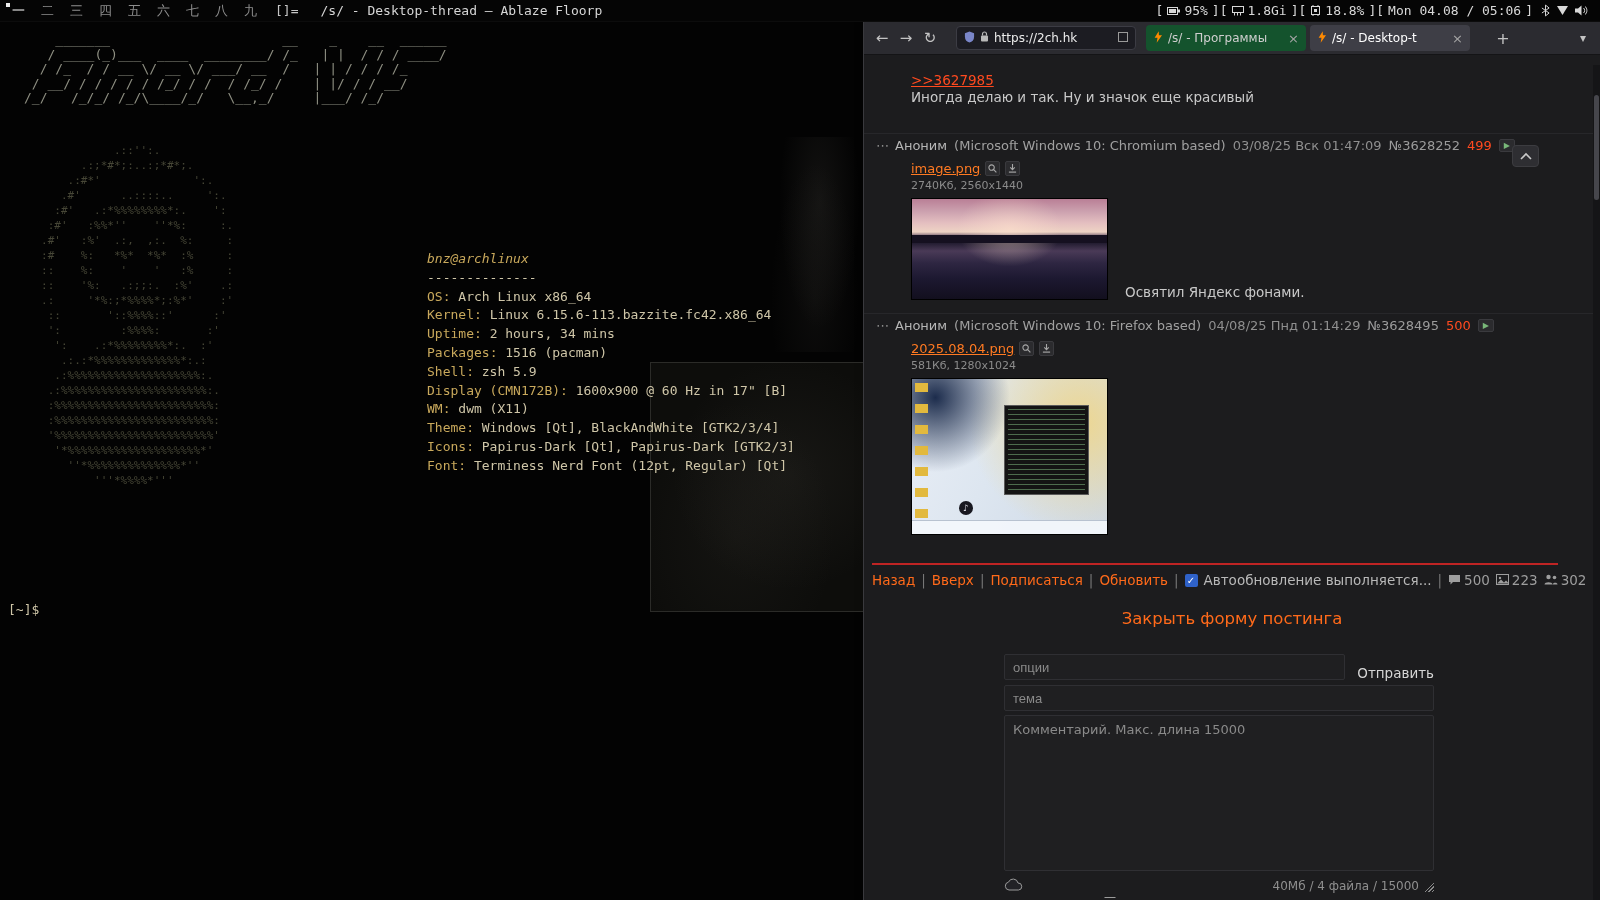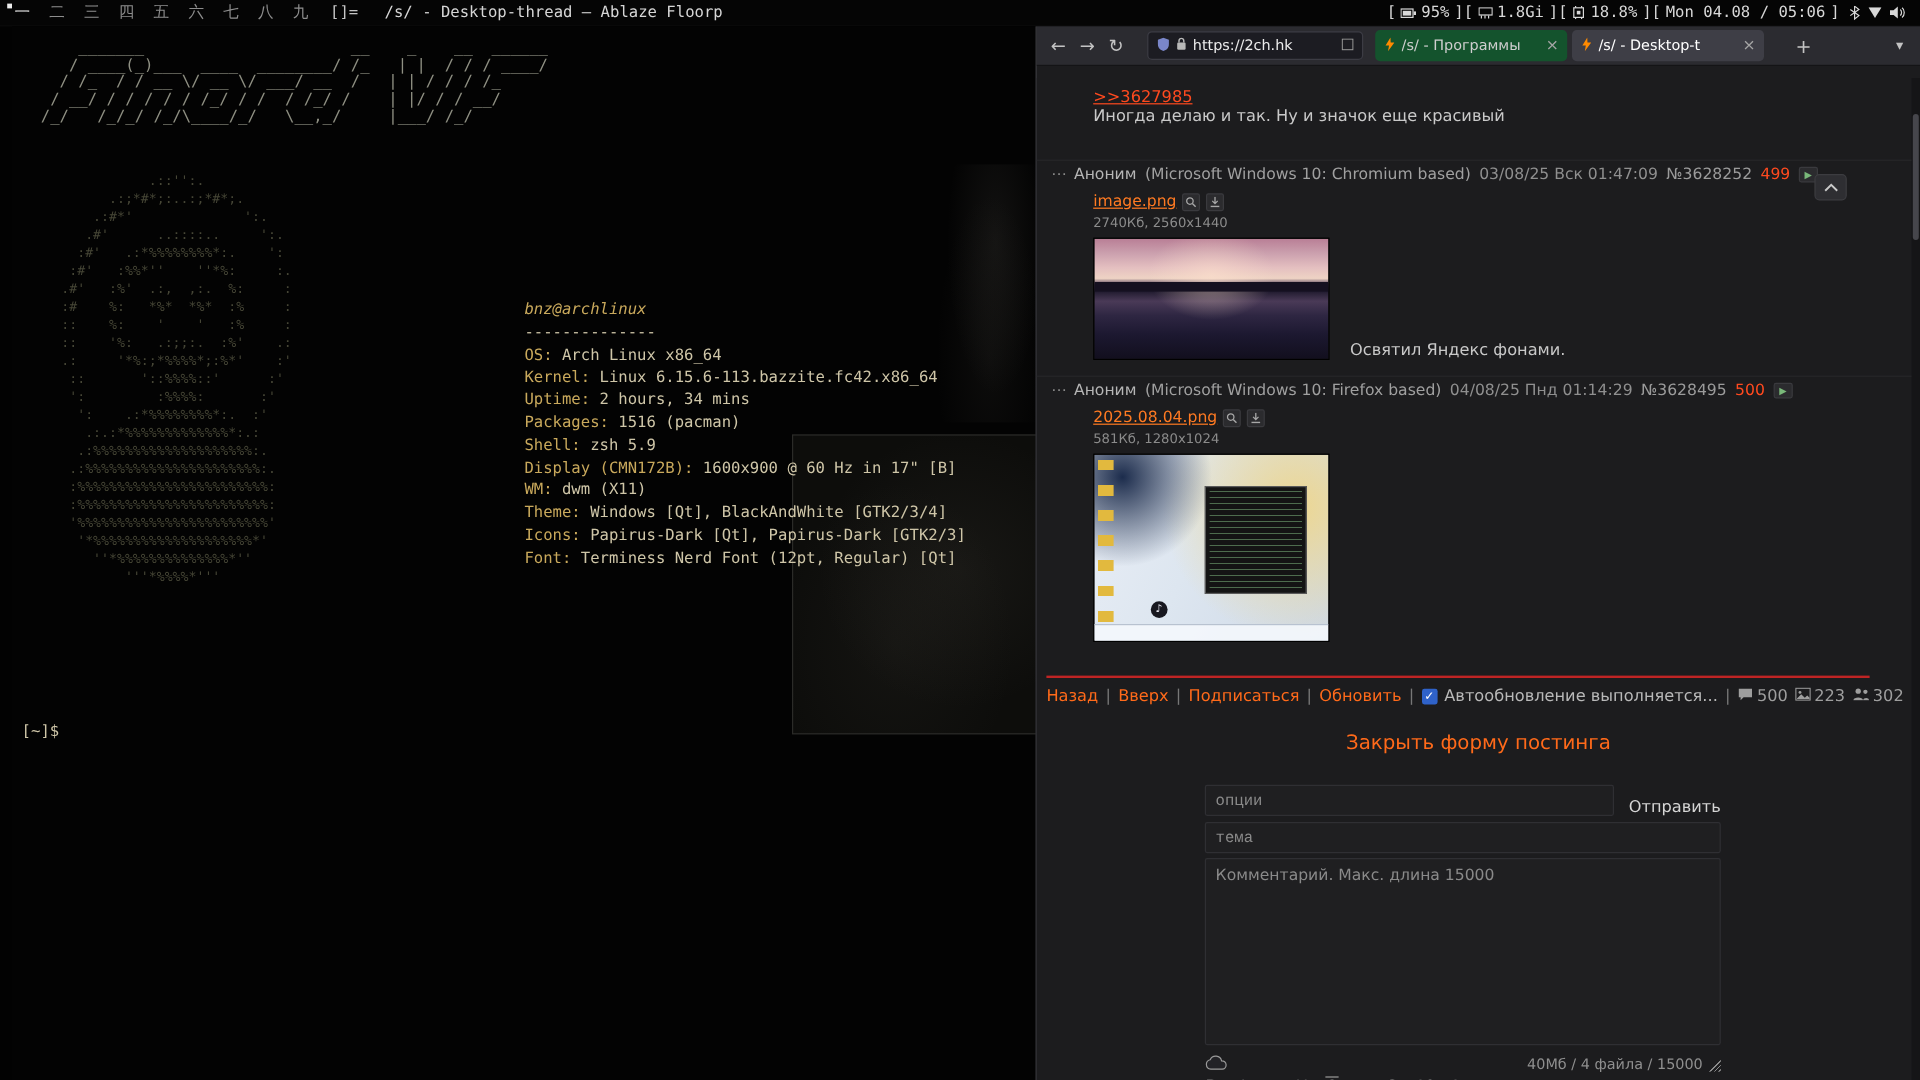--- a/index.html
+++ b/index.html
@@ -18,21 +18,21 @@
   .layout-symbol { padding:0 10px; color:#c6c6c6; }
   .win-title { margin-left:12px; color:#d6d6d6; white-space:nowrap; }
   #status { margin-left:auto; display:flex; align-items:center; gap:0; color:#d8d8d8; white-space:nowrap; }
   .seg { display:flex; align-items:center; gap:4px; }
   .seg::before { content:"["; color:#d8d8d8; }
   .seg::after  { content:"]"; color:#d8d8d8; }
   .status-icons { display:flex; align-items:center; gap:7px; margin:0 8px 0 8px; }
   .sicon { display:inline-flex; }
 
   
-  #terminal { position:absolute; left:10px; top:22px; width:854px; height:878px; background:#030303; }
+  #terminal { position:absolute; left:0; top:22px; width:854px; height:878px; background:#030303; }
   #ascii-banner { position:absolute; left:24px; top:11px; font-size:13px; line-height:14.5px;
                   color:#8f9083; white-space:pre; }
   #ascii-face { position:absolute; left:8px; top:121px; font-size:11px; line-height:15px;
                 color:#4a4a39; white-space:pre; opacity:.95; }
   #fetch { position:absolute; left:427px; top:228px; font-size:13px; line-height:18.8px; white-space:nowrap; }
   .fetch-title { color:#c9a95c;font-style:italic; }
   .fetch-sep { color:#cfc6a8; }
   .fetch-row .fl { color:#c9a95c; }
   .fetch-row .fl::after { content:": "; color:#c9a95c; }
   .fetch-row .fv { color:#cfc6a8; }
@@ -126,21 +126,21 @@
   .cb { width:13px; height:13px; background:#2f62c9; border-radius:2px; color:#fff; font-size:10px;
         display:inline-flex; align-items:center; justify-content:center; }
   .count { color:#9e9e9e; display:inline-flex; align-items:center; gap:3px; }
 
   #close-form { position:absolute; left:0; top:544px; width:100%; text-align:center;
                 color:#ff6a1a; font-size:16.5px; }
 
   #post-form { position:absolute; left:140px; top:588px; width:430px; font-size:13px; }
   .f-row { display:flex; align-items:center; margin-bottom:4px; }
   .f-input { flex:1; height:26px; background:#1f1f21; border:1px solid #2f2f33; border-radius:2px;
-             color:#cfcfcf; font-size:13px; padding:11px 8px; font-family:Liberation Mono, monospace; outline:none; }
+             color:#cfcfcf; font-size:13px; padding:11px 8px; font-family:Liberation Sans, sans-serif; outline:none; }
   .f-input::placeholder, .f-textarea::placeholder { color:#8a8a8a; }
   .submit-btn { margin-left:12px; color:#d5d5d5; background:none; border:none; font-size:13.5px;
                 font-family:inherit;margin-top:12px; }
   .f-textarea { width:430px; height:156px; background:#1f1f21; border:1px solid #2f2f33; border-radius:2px;
                 color:#cfcfcf; font-size:13px; padding:6px 8px; resize:none; font-family:inherit; outline:none; }
   .f-under { display:flex; align-items:center; margin-top:2px; height:20px; }
   .limits { margin-left:auto; color:#8f8f8f; font-size:12px; }
   .grip { width:11px; height:11px; margin-left:4px;
           background:linear-gradient(135deg, transparent 0 55%, #8a8a8a 55% 61%, transparent 61% 72%,
                                      #8a8a8a 72% 78%, transparent 78% 89%, #8a8a8a 89% 95%, transparent 95%); }

